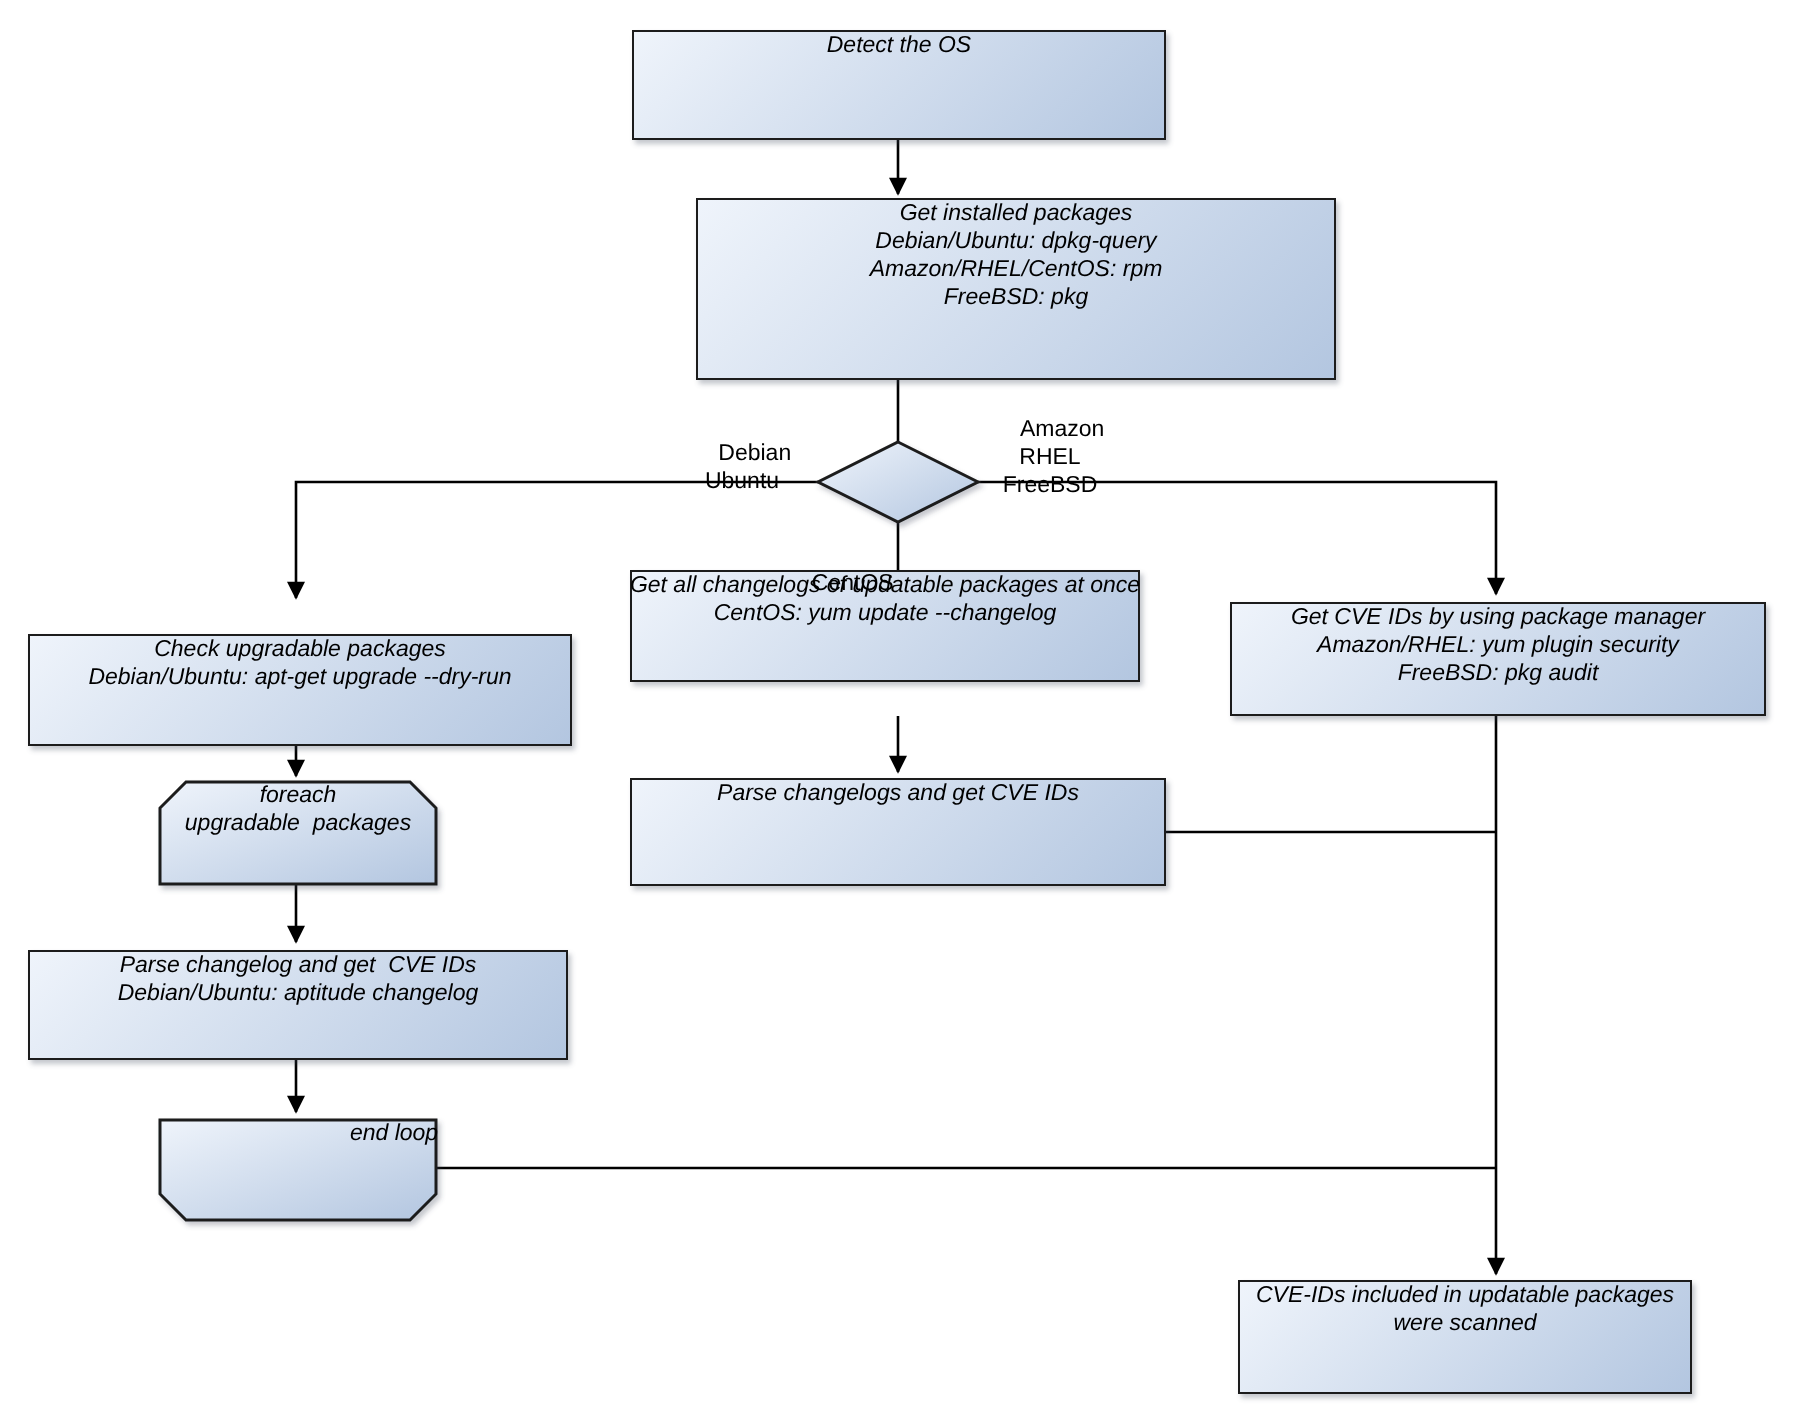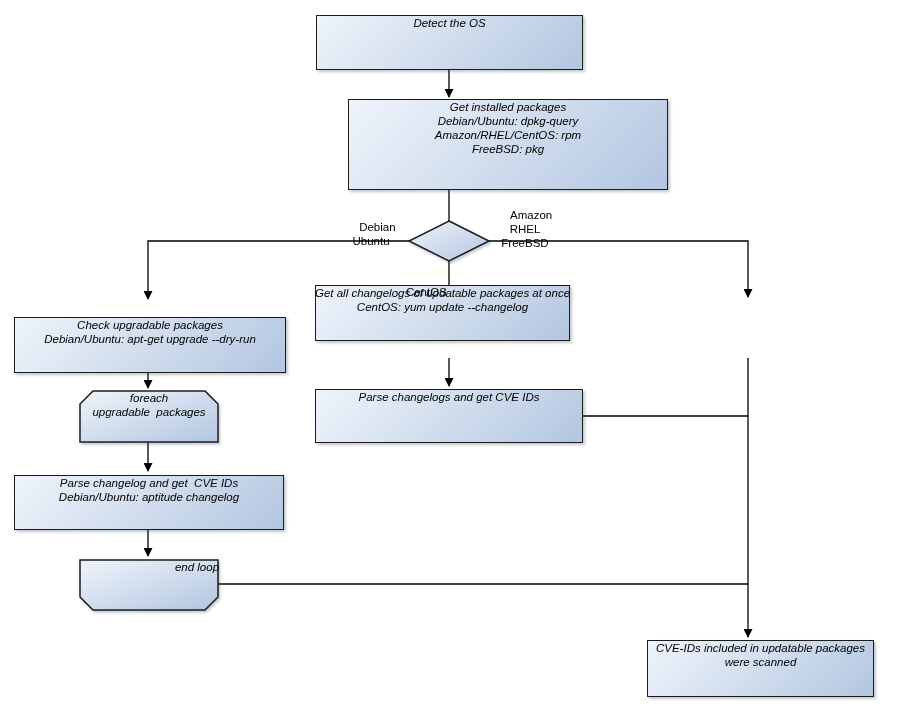--- a/index.html
+++ b/index.html
@@ -104,31 +104,36 @@
   <div class="node box" style="left:14px;top:317px;width:272px;height:56px;">
     <span>Check upgradable packages
 Debian/Ubuntu: apt-get upgrade --dry-run</span>
   </div>
 
   <div class="node box" style="left:315px;top:285px;width:255px;height:56px;">
     <span>Get all changelogs of updatable packages at once
 CentOS: yum update --changelog</span>
   </div>
 
+  <div class="node box" style="left:615px;top:301px;width:268px;height:57px;">
+    <span>Get CVE IDs by using package manager
+Amazon/RHEL: yum plugin security
+FreeBSD: pkg audit</span>
+  </div>
 
   <div class="node box" style="left:14px;top:475px;width:270px;height:55px;">
     <span>Parse changelog and get  CVE IDs
 Debian/Ubuntu: aptitude changelog</span>
   </div>
 
   <div class="node box" style="left:315px;top:389px;width:268px;height:54px;">
     <span>Parse changelogs and get CVE IDs</span>
   </div>
 
-  <div class="node box" style="left:647px;top:640px;width:227px;height:57px;">
+  <div class="node box" style="left:619px;top:640px;width:227px;height:57px;">
     <span>CVE-IDs included in updatable packages
 were scanned</span>
   </div>
 
   <div class="node shape-label" style="left:80px;top:391px;width:138px;height:51px;">
     <span>foreach
 upgradable  packages</span>
   </div>
 
   <div class="node shape-label" style="left:80px;top:560px;width:138px;height:50px;margin-left:48px;">

